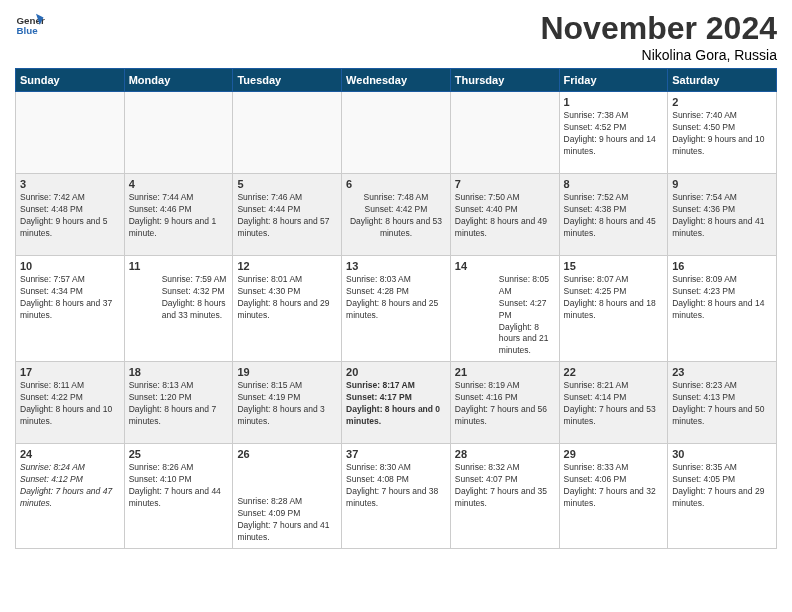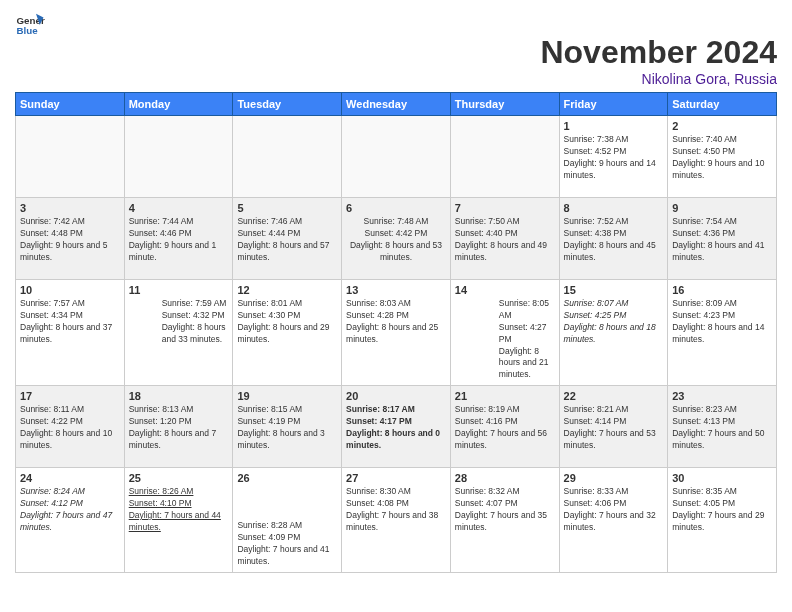--- a/index.html
+++ b/index.html
@@ -29,33 +29,32 @@
       width: 30px;
       height: 30px;
     }
     .title-block {
       text-align: right;
     }
     .month-title {
       font-size: 32px;
       font-weight: bold;
       color: #333;
-      margin-top: 24px;
     }
     .location-title {
       font-size: 14px;
-      color: #4c1d95;
+      color: #000000;
     }
     .calendar {
       width: 100%;
       border-collapse: collapse;
       table-layout: fixed;
     }
     .calendar th {
-      background-color: #3b82f6;
+      background-color: #0c4a6e;
       color: #fff;
       font-size: 11px;
       font-weight: bold;
       padding: 5px 4px;
       text-align: left;
       border: 1px solid #1a5a9f;
     }
     .calendar td {
       vertical-align: top;
       border: 1px solid #ccc;
@@ -204,21 +203,21 @@
 Daylight: 8 hours and 25 minutes.</div>
           </td>
           <td>
             <span class="day-number">14</span>
             <div class="day-info" style="white-space: pre-line; margin-left: 44px;">Sunrise: 8:05 AM
 Sunset: 4:27 PM
 Daylight: 8 hours and 21 minutes.</div>
           </td>
           <td>
             <span class="day-number">15</span>
-            <div class="day-info" style="white-space: pre-line; font-style: italic;">Sunrise: 8:07 AM
+            <div class="day-info" style="white-space: pre-line;">Sunrise: 8:07 AM
 Sunset: 4:25 PM
 Daylight: 8 hours and 18 minutes.</div>
           </td>
           <td>
             <span class="day-number">16</span>
             <div class="day-info" style="white-space: pre-line;">Sunrise: 8:09 AM
 Sunset: 4:23 PM
 Daylight: 8 hours and 14 minutes.</div>
           </td>
         </tr>
@@ -268,32 +267,32 @@
         </tr>
         <tr>
           <td>
             <span class="day-number">24</span>
             <div class="day-info" style="white-space: pre-line; font-style: italic;">Sunrise: 8:24 AM
 Sunset: 4:12 PM
 Daylight: 7 hours and 47 minutes.</div>
           </td>
           <td>
             <span class="day-number">25</span>
-            <div class="day-info" style="white-space: pre-line; text-decoration: underline;">Sunrise: 8:26 AM
+            <div class="day-info" style="white-space: pre-line;">Sunrise: 8:26 AM
 Sunset: 4:10 PM
 Daylight: 7 hours and 44 minutes.</div>
           </td>
           <td>
             <span class="day-number">26</span>
             <div class="day-info" style="white-space: pre-line; margin-top: 36px;">Sunrise: 8:28 AM
 Sunset: 4:09 PM
 Daylight: 7 hours and 41 minutes.</div>
           </td>
           <td>
-            <span class="day-number">27</span>
+            <span class="day-number">37</span>
             <div class="day-info" style="white-space: pre-line;">Sunrise: 8:30 AM
 Sunset: 4:08 PM
 Daylight: 7 hours and 38 minutes.</div>
           </td>
           <td>
             <span class="day-number">28</span>
             <div class="day-info" style="white-space: pre-line;">Sunrise: 8:32 AM
 Sunset: 4:07 PM
 Daylight: 7 hours and 35 minutes.</div>
           </td>

